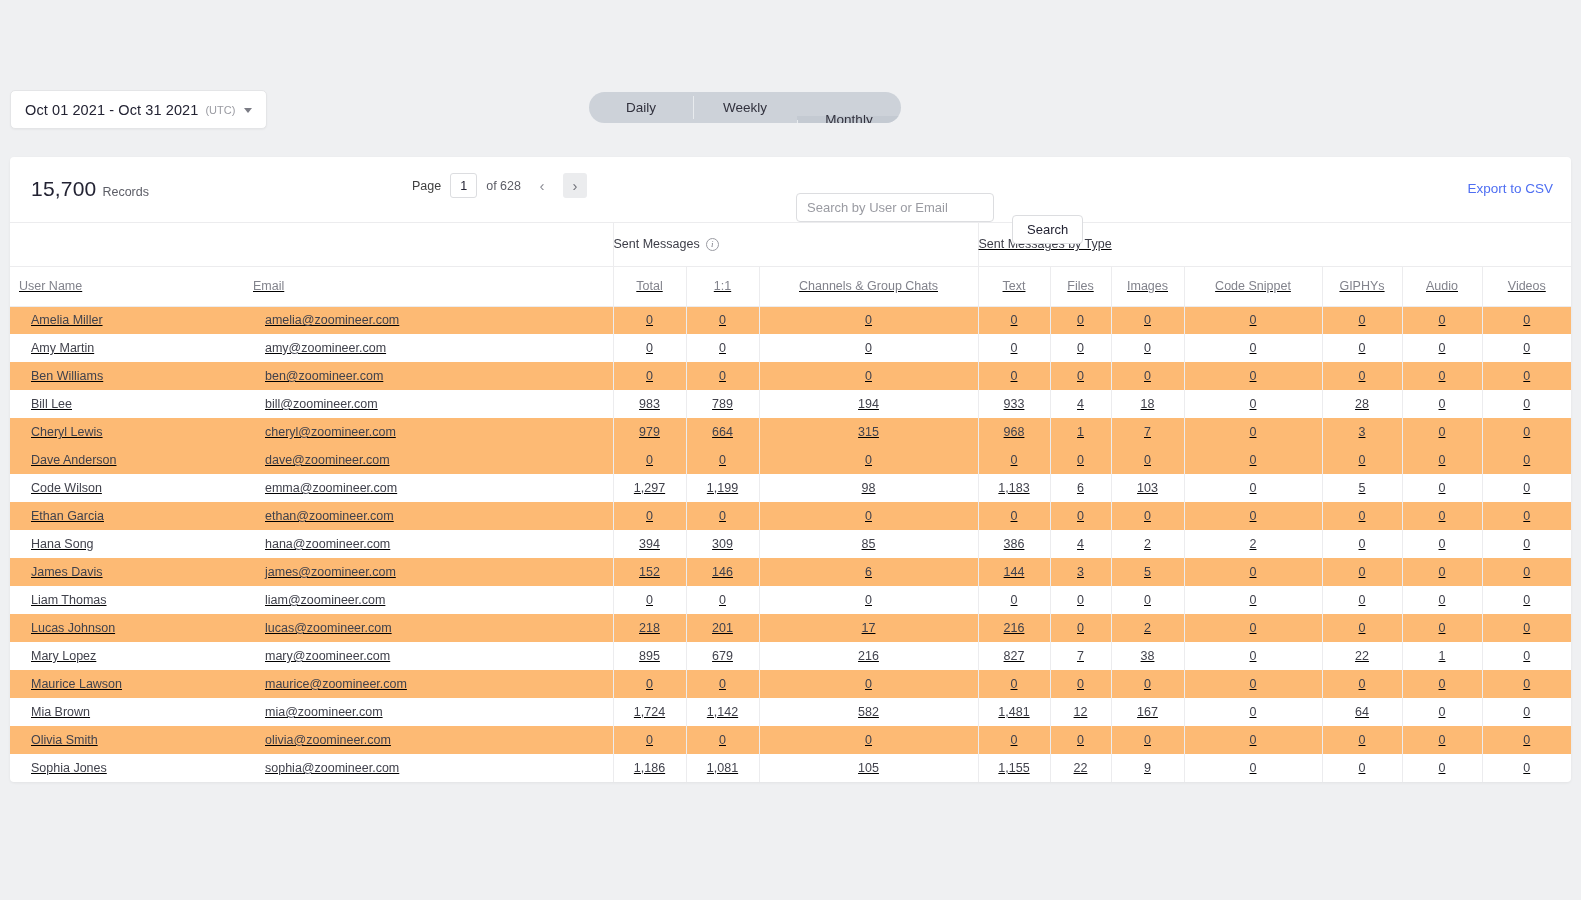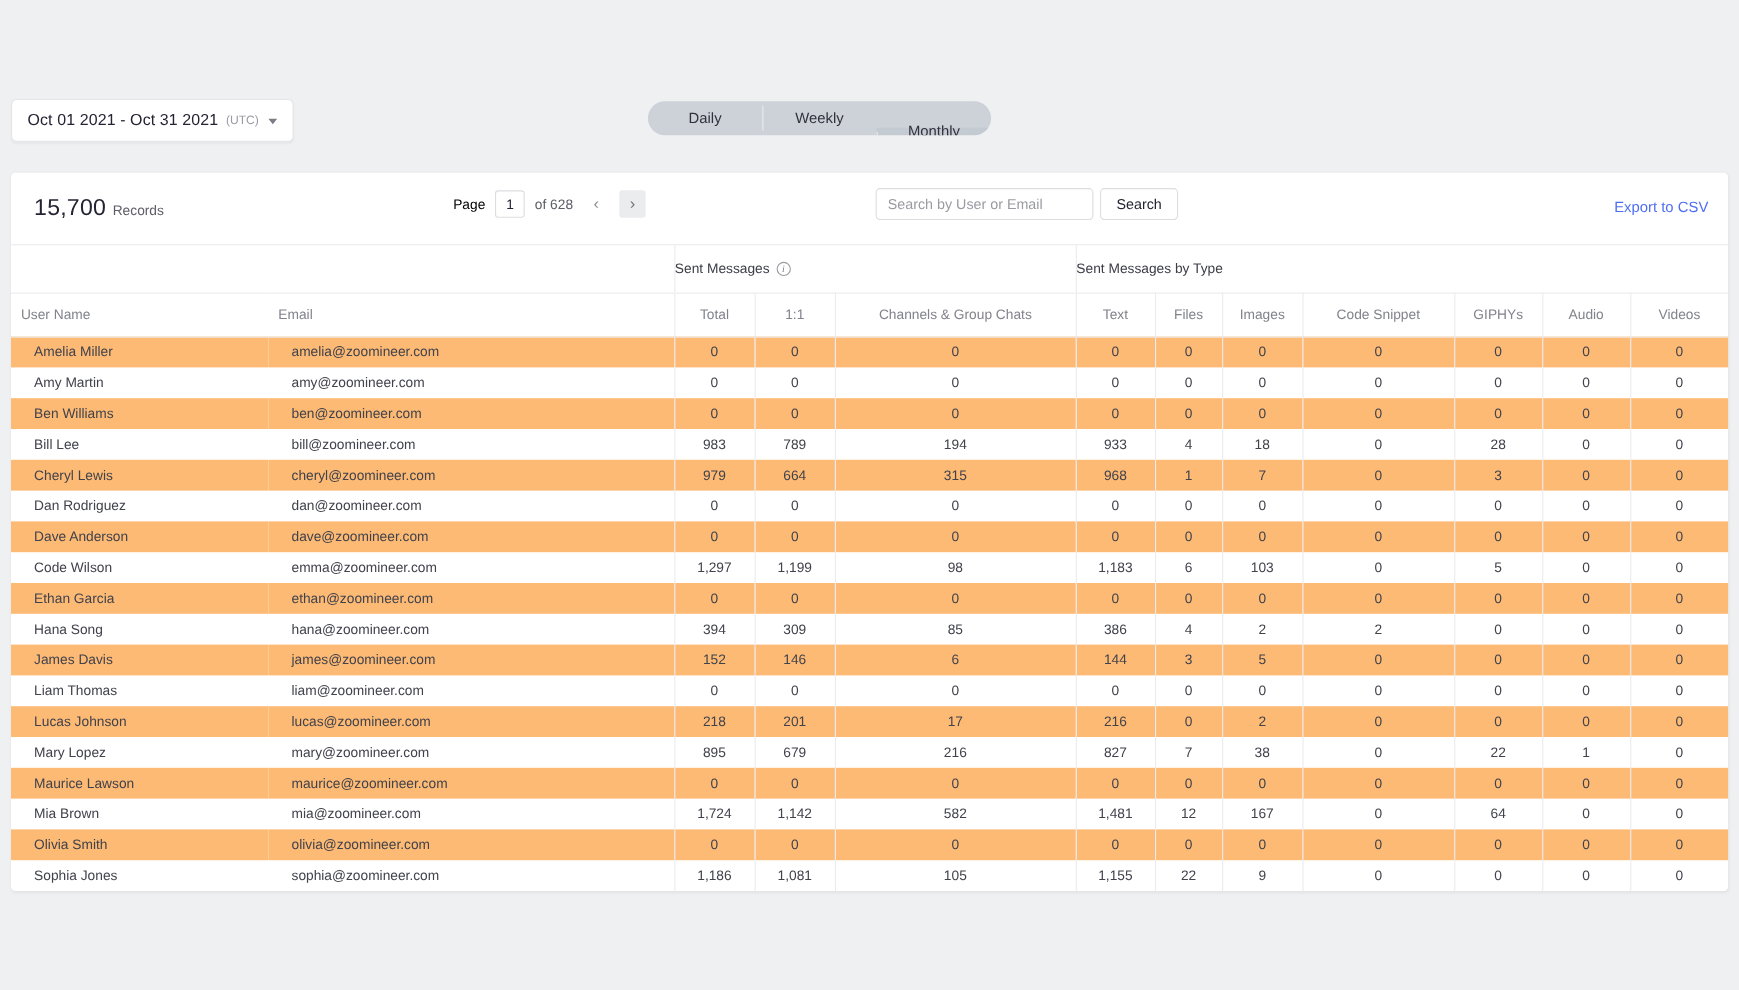--- a/index.html
+++ b/index.html
@@ -98,20 +98,21 @@
 
   
   .card {
     position: absolute;
     left: 10px;
     top: 157px;
     width: 1561px;
     background: #ffffff;
     border-radius: 4px;
     box-shadow: 0 1px 3px rgba(0,0,0,0.06);
+    text-decoration: underline;
   }
 
   .card-head {
     position: relative;
     height: 66px;
     border-bottom: 1px solid #ececee;
   }
   .records {
     position: absolute;
     left: 21px;
@@ -133,21 +134,21 @@
   .pager {
     position: absolute;
     left: 402px;
     top: 16px;
     display: flex;
     align-items: center;
     gap: 9px;
   }
   .pager-lbl {
     font-size: 12.5px;
-    color: #000000;
+    color: #404040;
   }
   .pager-input {
     width: 27px;
     height: 25px;
     border: 1px solid #dcdde0;
     border-radius: 3px;
     text-align: center;
     font-size: 12.5px;
     color: #232333;
     font-family: "Liberation Sans", sans-serif;
@@ -172,21 +173,21 @@
     user-select: none;
   }
   .chev.boxed { background: #ebecee; color: #6f7078; }
 
   .searchwrap {
     position: absolute;
     left: 786px;
     top: 14px;
     display: flex;
     align-items: center;
-    gap: 6px;
+    gap: 18px;
   }
   .search-input {
     width: 198px;
     height: 29px;
     border: 1px solid #dcdde0;
     border-radius: 4px;
     padding: 0 10px;
     font-size: 13px;
     color: #232333;
     font-family: "Liberation Sans", sans-serif;
@@ -196,20 +197,21 @@
   .search-btn {
     height: 29px;
     padding: 0 14px;
     border: 1px solid #dcdde0;
     border-radius: 4px;
     background: #fff;
     font-size: 13px;
     color: #232333;
     cursor: pointer;
     font-family: "Liberation Sans", sans-serif;
+    margin-top: 44px;
   }
 
   .export {
     position: absolute;
     right: 18px;
     top: 24px;
     font-size: 13.5px;
     color: #4e6ef2;
     cursor: pointer;
     text-decoration: none;
@@ -430,34 +432,20 @@
             <td class="vsep">664</td>
             <td class="vsep">315</td>
             <td class="vsep">968</td>
             <td class="vsep">1</td>
             <td class="vsep">7</td>
             <td class="vsep">0</td>
             <td class="vsep">3</td>
             <td class="vsep">0</td>
             <td class="vsep">0</td>
           </tr>
-          <tr>
-            <td class="left">Dan Rodriguez</td>
-            <td class="left">dan@zoomineer.com</td>
-            <td class="vsep">0</td>
-            <td class="vsep">0</td>
-            <td class="vsep">0</td>
-            <td class="vsep">0</td>
-            <td class="vsep">0</td>
-            <td class="vsep">0</td>
-            <td class="vsep">0</td>
-            <td class="vsep">0</td>
-            <td class="vsep">0</td>
-            <td class="vsep">0</td>
-          </tr>
           <tr class="odd">
             <td class="left">Dave Anderson</td>
             <td class="left">dave@zoomineer.com</td>
             <td class="vsep">0</td>
             <td class="vsep">0</td>
             <td class="vsep">0</td>
             <td class="vsep">0</td>
             <td class="vsep">0</td>
             <td class="vsep">0</td>
             <td class="vsep">0</td>

